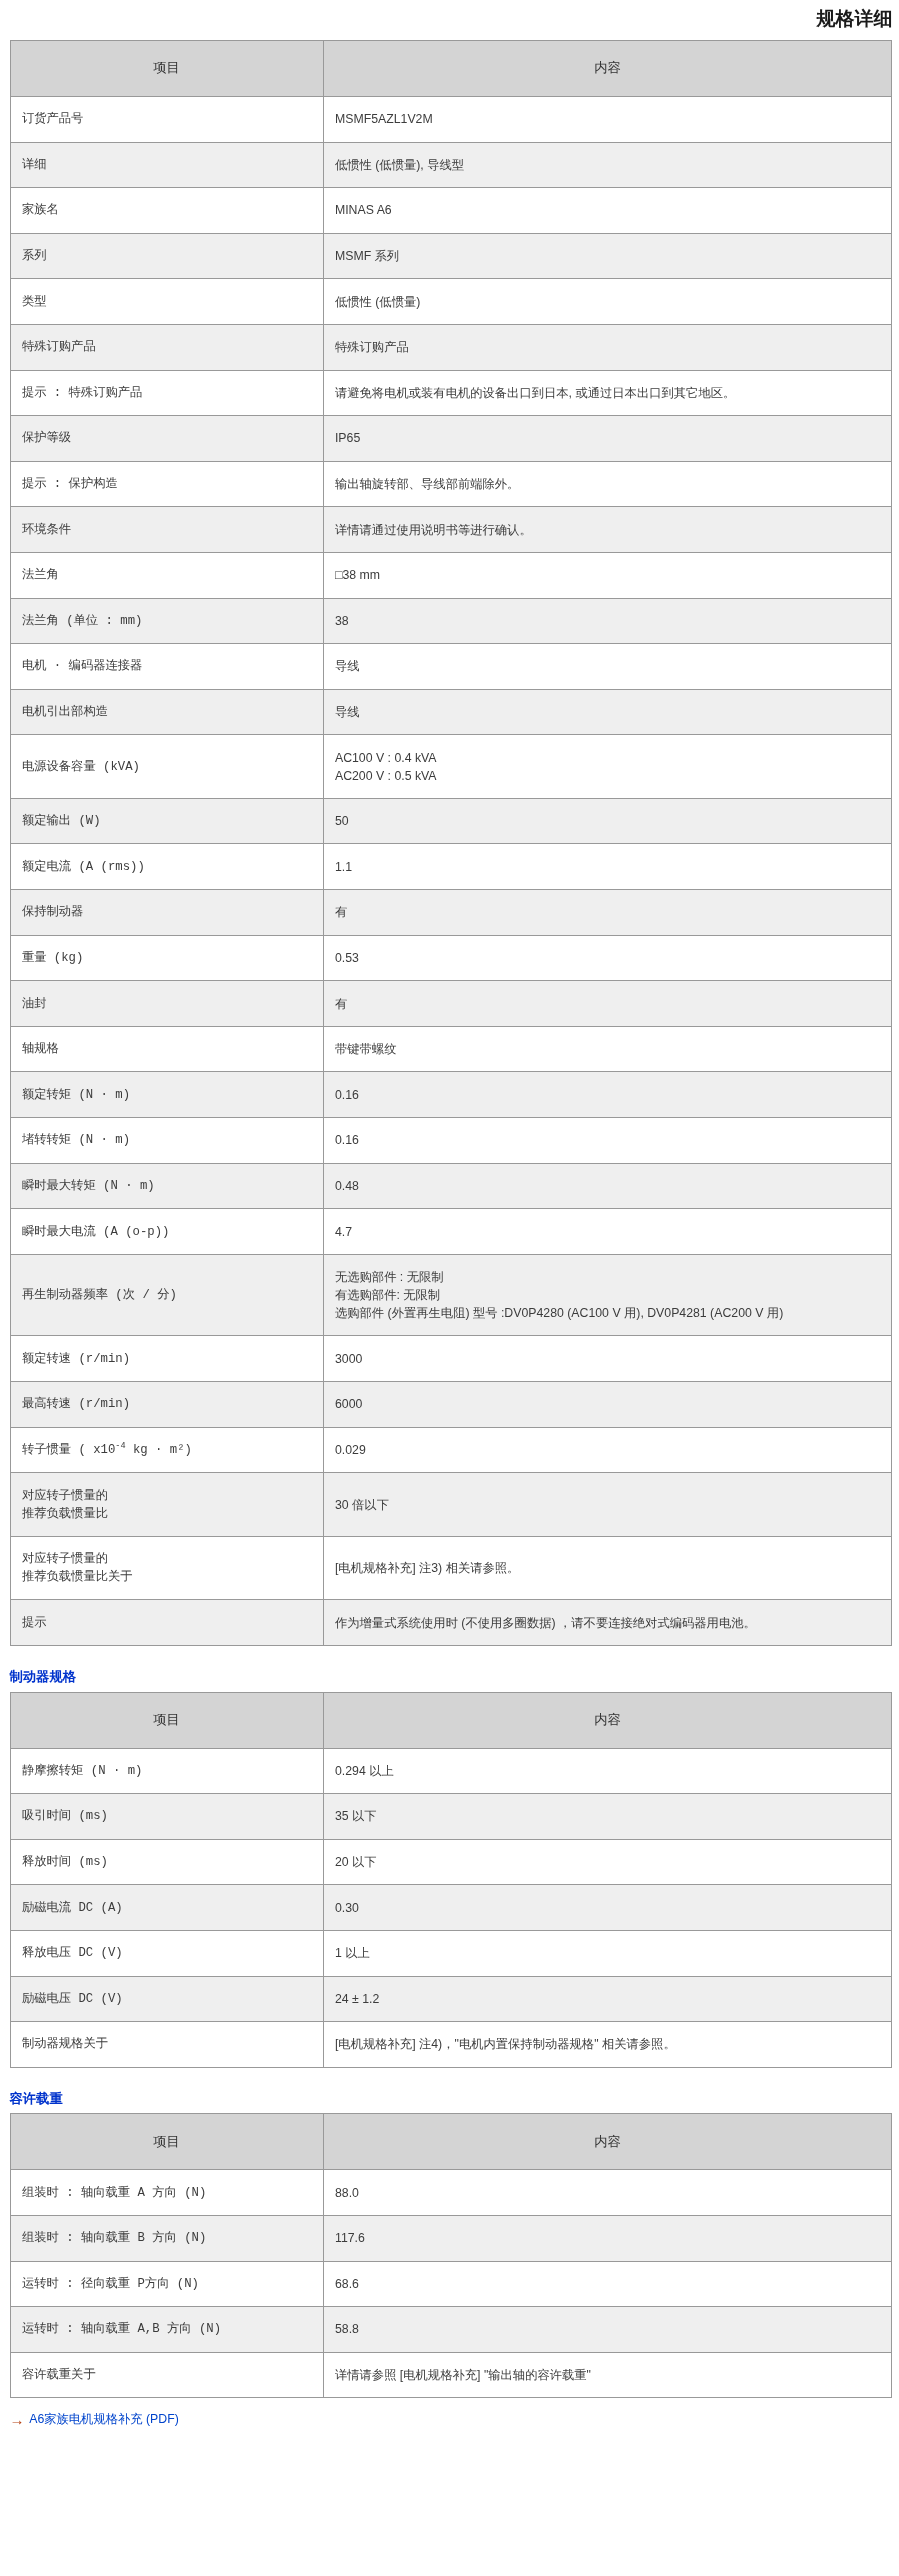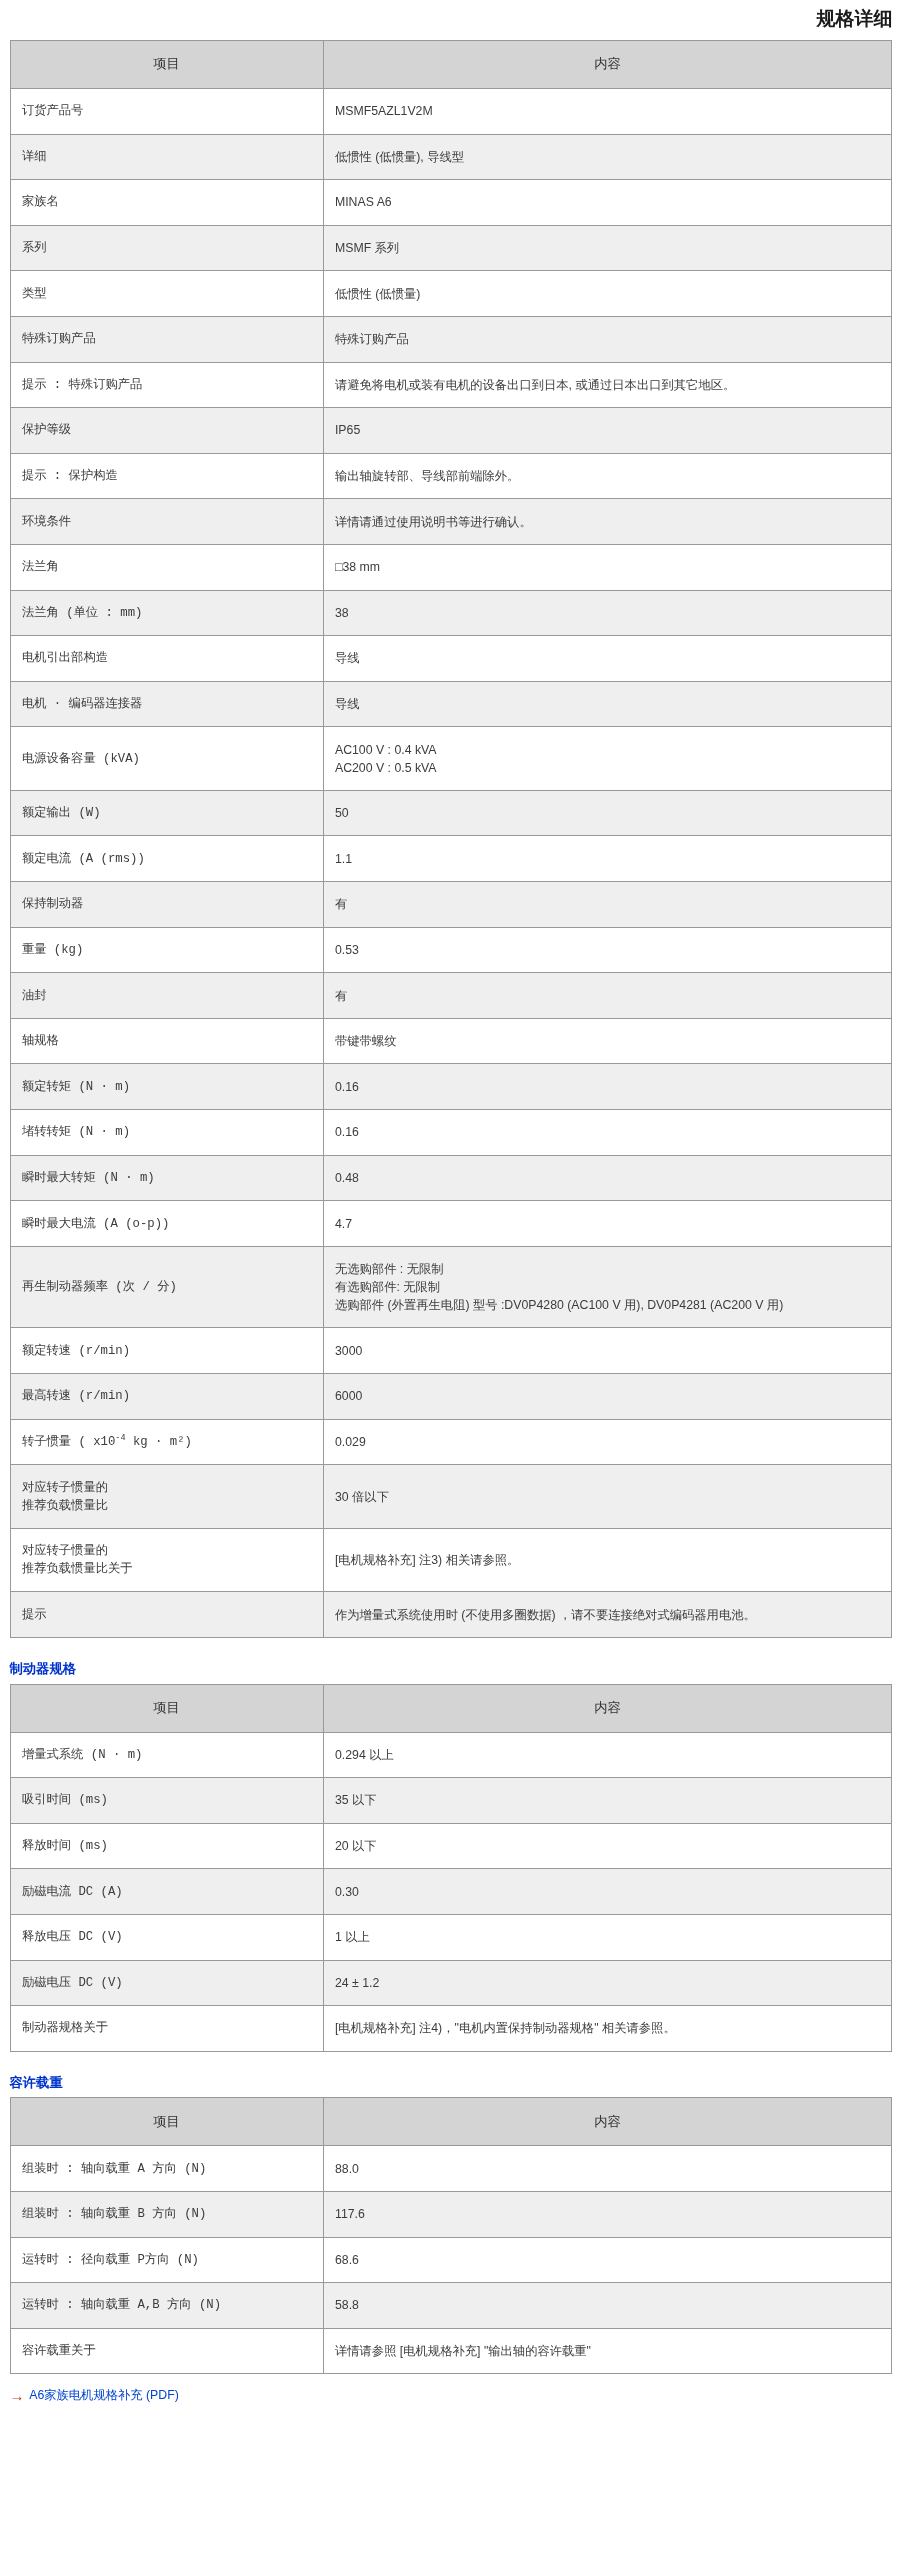--- a/index.html
+++ b/index.html
@@ -37,21 +37,21 @@
   table.spec {
     width: 100%;
     border-collapse: collapse;
     font-size: 12.3px;
   }
   table.spec th, table.spec td {
     border: 0.9px solid var(--border);
   }
   table.spec thead th {
     background: var(--header-bg);
-    height: 48px;
+    height: 56px;
     text-align: center;
     vertical-align: middle;
     font-weight: normal;
     font-size: 13.3px;
     color: #333333;
   }
   table.spec td {
     padding: 13.3px 11.4px;
     vertical-align: middle;
     line-height: 18px;
@@ -137,25 +137,25 @@
         </tr>
         <tr>
           <td class="c-label">法兰角</td>
           <td class="c-value">□38 mm</td>
         </tr>
         <tr>
           <td class="c-label">法兰角 (单位 : mm)</td>
           <td class="c-value">38</td>
         </tr>
         <tr>
+          <td class="c-label">电机 · 编码器连接器</td>
+          <td class="c-value">导线</td>
+        </tr>
+        <tr>
           <td class="c-label">电机引出部构造</td>
-          <td class="c-value">导线</td>
-        </tr>
-        <tr>
-          <td class="c-label">电机 · 编码器连接器</td>
           <td class="c-value">导线</td>
         </tr>
         <tr>
           <td class="c-label">电源设备容量 (kVA)</td>
           <td class="c-value">AC100 V : 0.4 kVA<br>AC200 V : 0.5 kVA</td>
         </tr>
         <tr>
           <td class="c-label">额定输出 (W)</td>
           <td class="c-value">50</td>
         </tr>
@@ -230,21 +230,21 @@
 
   <table class="spec">
     <thead>
       <tr>
         <th>项目</th>
         <th>内容</th>
       </tr>
     </thead>
     <tbody>
         <tr>
-          <td class="c-label">增量式系统 (N · m)</td>
+          <td class="c-label">静摩擦转矩 (N · m)</td>
           <td class="c-value">0.294 以上</td>
         </tr>
         <tr>
           <td class="c-label">吸引时间 (ms)</td>
           <td class="c-value">35 以下</td>
         </tr>
         <tr>
           <td class="c-label">释放时间 (ms)</td>
           <td class="c-value">20 以下</td>
         </tr>

